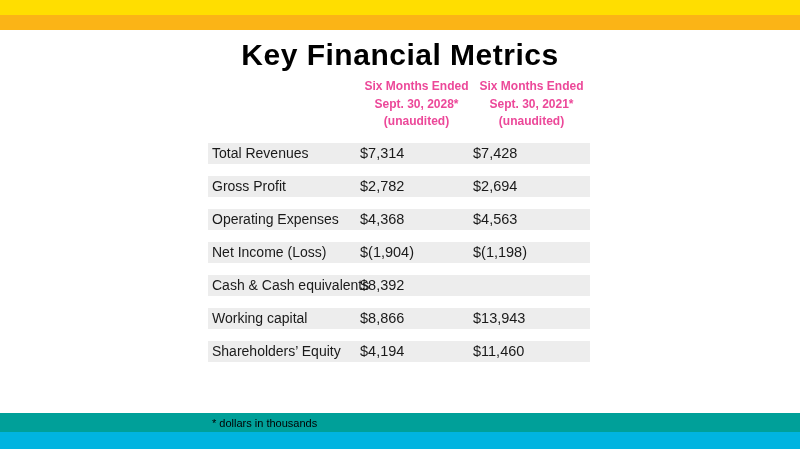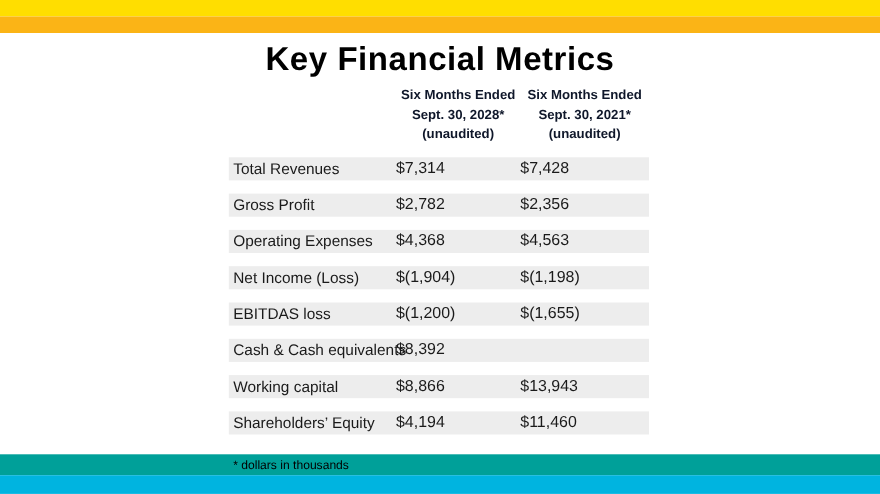--- a/index.html
+++ b/index.html
@@ -12,21 +12,21 @@
   .bar-top-amber  { position:absolute; top:15px; left:0; width:800px; height:15px; background:#FBB416; }
 
   
   .title { position:absolute; top:38px; left:0; width:800px; text-align:center;
            font-size:30px; font-weight:bold; letter-spacing:0.5px; color:#000; }
 
   
   .fin-table { position:absolute; left:208px; top:78px; width:382px; }
   .grid-row { display:grid; grid-template-columns:152px 113px 117px; }
   .thead { margin-bottom:0; }
-  .thead .hcell { font-size:12px; font-weight:bold; text-align:center; line-height:17.5px; color:#0f172a; }
+  .thead .hcell { font-size:12px; font-weight:bold; text-align:center; line-height:17.5px; color:#ec4899; }
   .tbody { margin-top:12px; }
   .trow { height:21px; background:#EDEDED; margin-bottom:12px; align-items:center; }
   .trow:last-child { margin-bottom:0; }
   .tlabel { font-size:14px; padding-left:4px; white-space:nowrap; }
   .tval  { font-size:14.5px; text-align:left; white-space:nowrap; }
 
   
   .bar-bot-teal { position:absolute; top:413px; left:0; width:800px; height:19px; background:#00A099;
                   display:flex; align-items:center; }
   .bar-bot-cyan { position:absolute; top:432px; left:0; width:800px; height:17px; background:#00B4E0; }
@@ -73,36 +73,31 @@
 
     <div class="tbody">
       <div class="grid-row trow">
         <div class="tlabel">Total Revenues</div>
         <div class="tval">$7,314</div>
         <div class="tval">$7,428</div>
       </div>
       <div class="grid-row trow">
         <div class="tlabel">Gross Profit</div>
         <div class="tval">$2,782</div>
-        <div class="tval">$2,356</div>
+        <div class="tval">$2,694</div>
       </div>
       <div class="grid-row trow">
         <div class="tlabel">Operating Expenses</div>
         <div class="tval">$4,368</div>
         <div class="tval">$4,563</div>
       </div>
       <div class="grid-row trow">
         <div class="tlabel">Net Income (Loss)</div>
         <div class="tval">$(1,904)</div>
         <div class="tval">$(1,198)</div>
-      </div>
-      <div class="grid-row trow">
-        <div class="tlabel">EBITDAS loss</div>
-        <div class="tval">$(1,200)</div>
-        <div class="tval">$(1,655)</div>
       </div>
       <div class="grid-row trow">
         <div class="tlabel">Cash &amp; Cash equivalents</div>
         <div class="tval">$8,392</div>
       </div>
       <div class="grid-row trow">
         <div class="tlabel">Working capital</div>
         <div class="tval">$8,866</div>
         <div class="tval">$13,943</div>
       </div>

